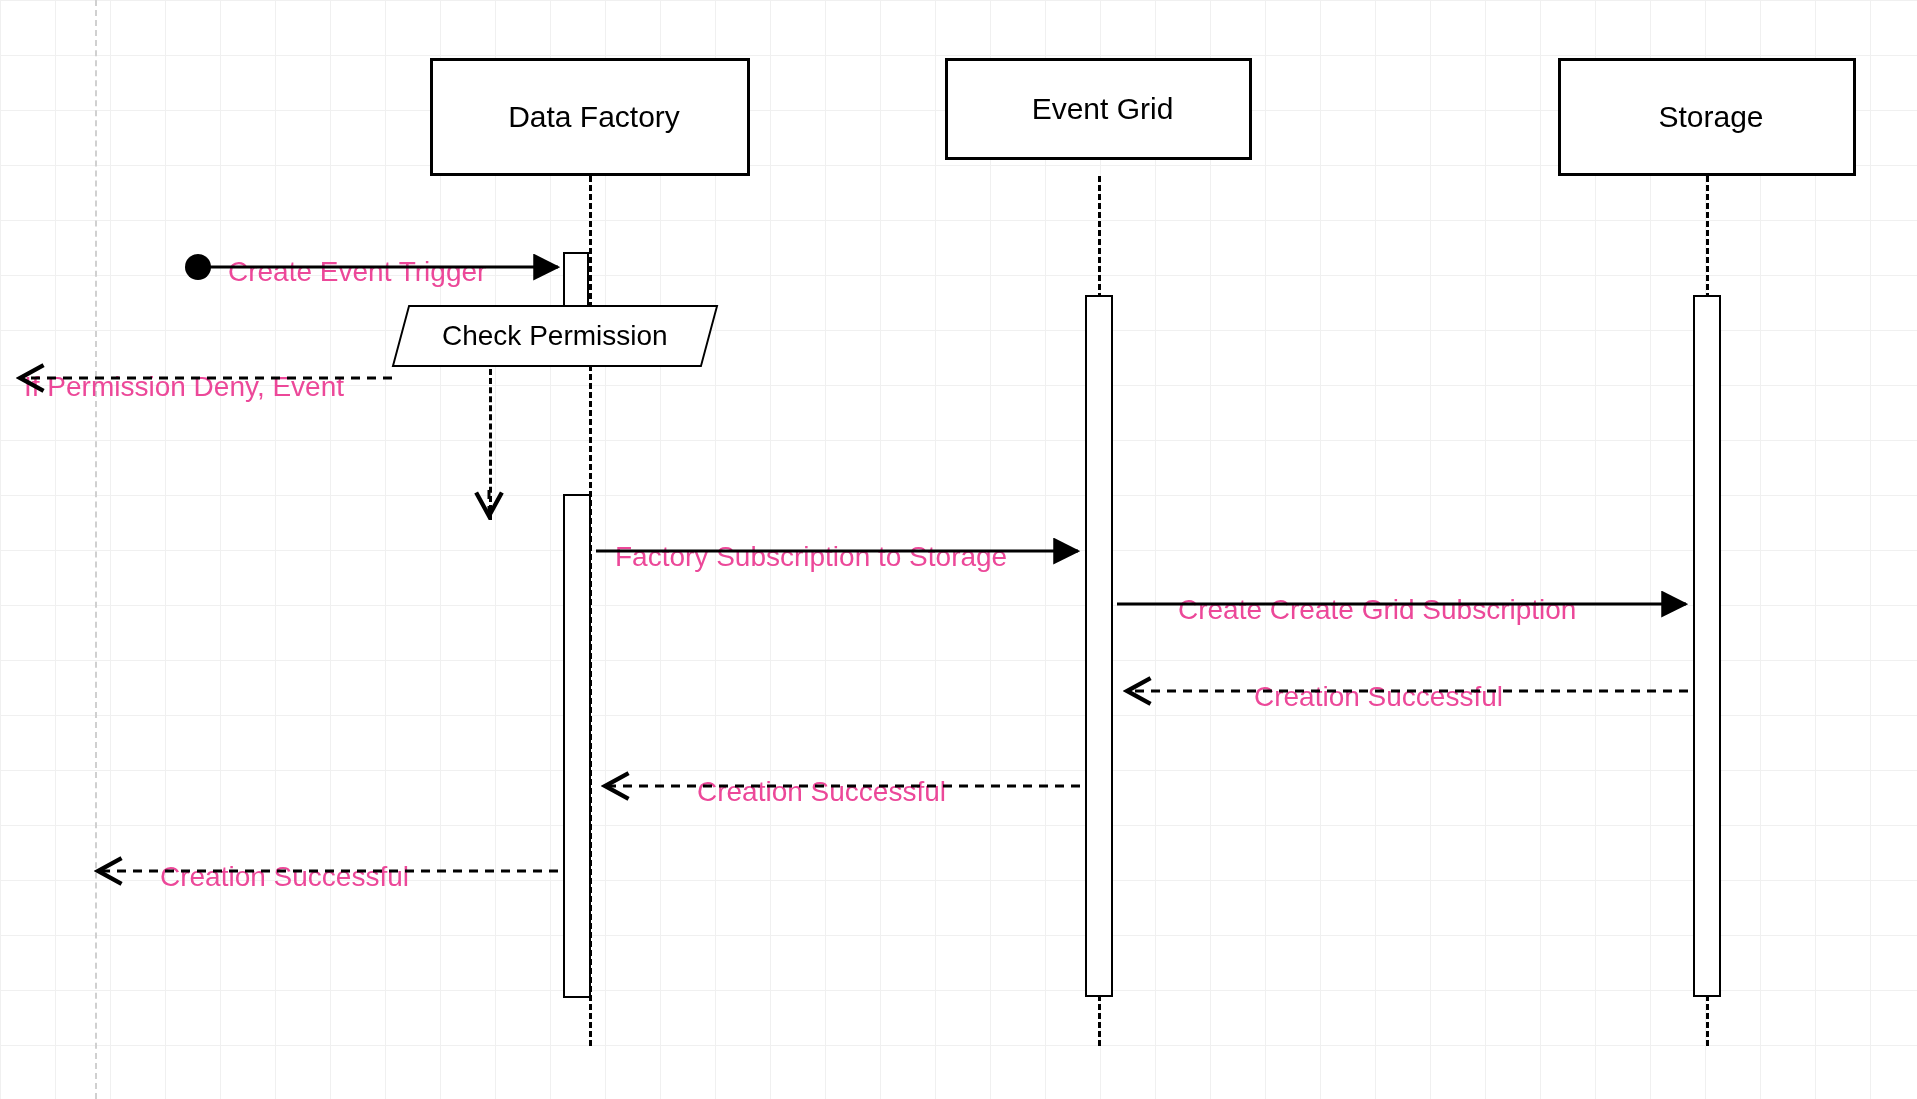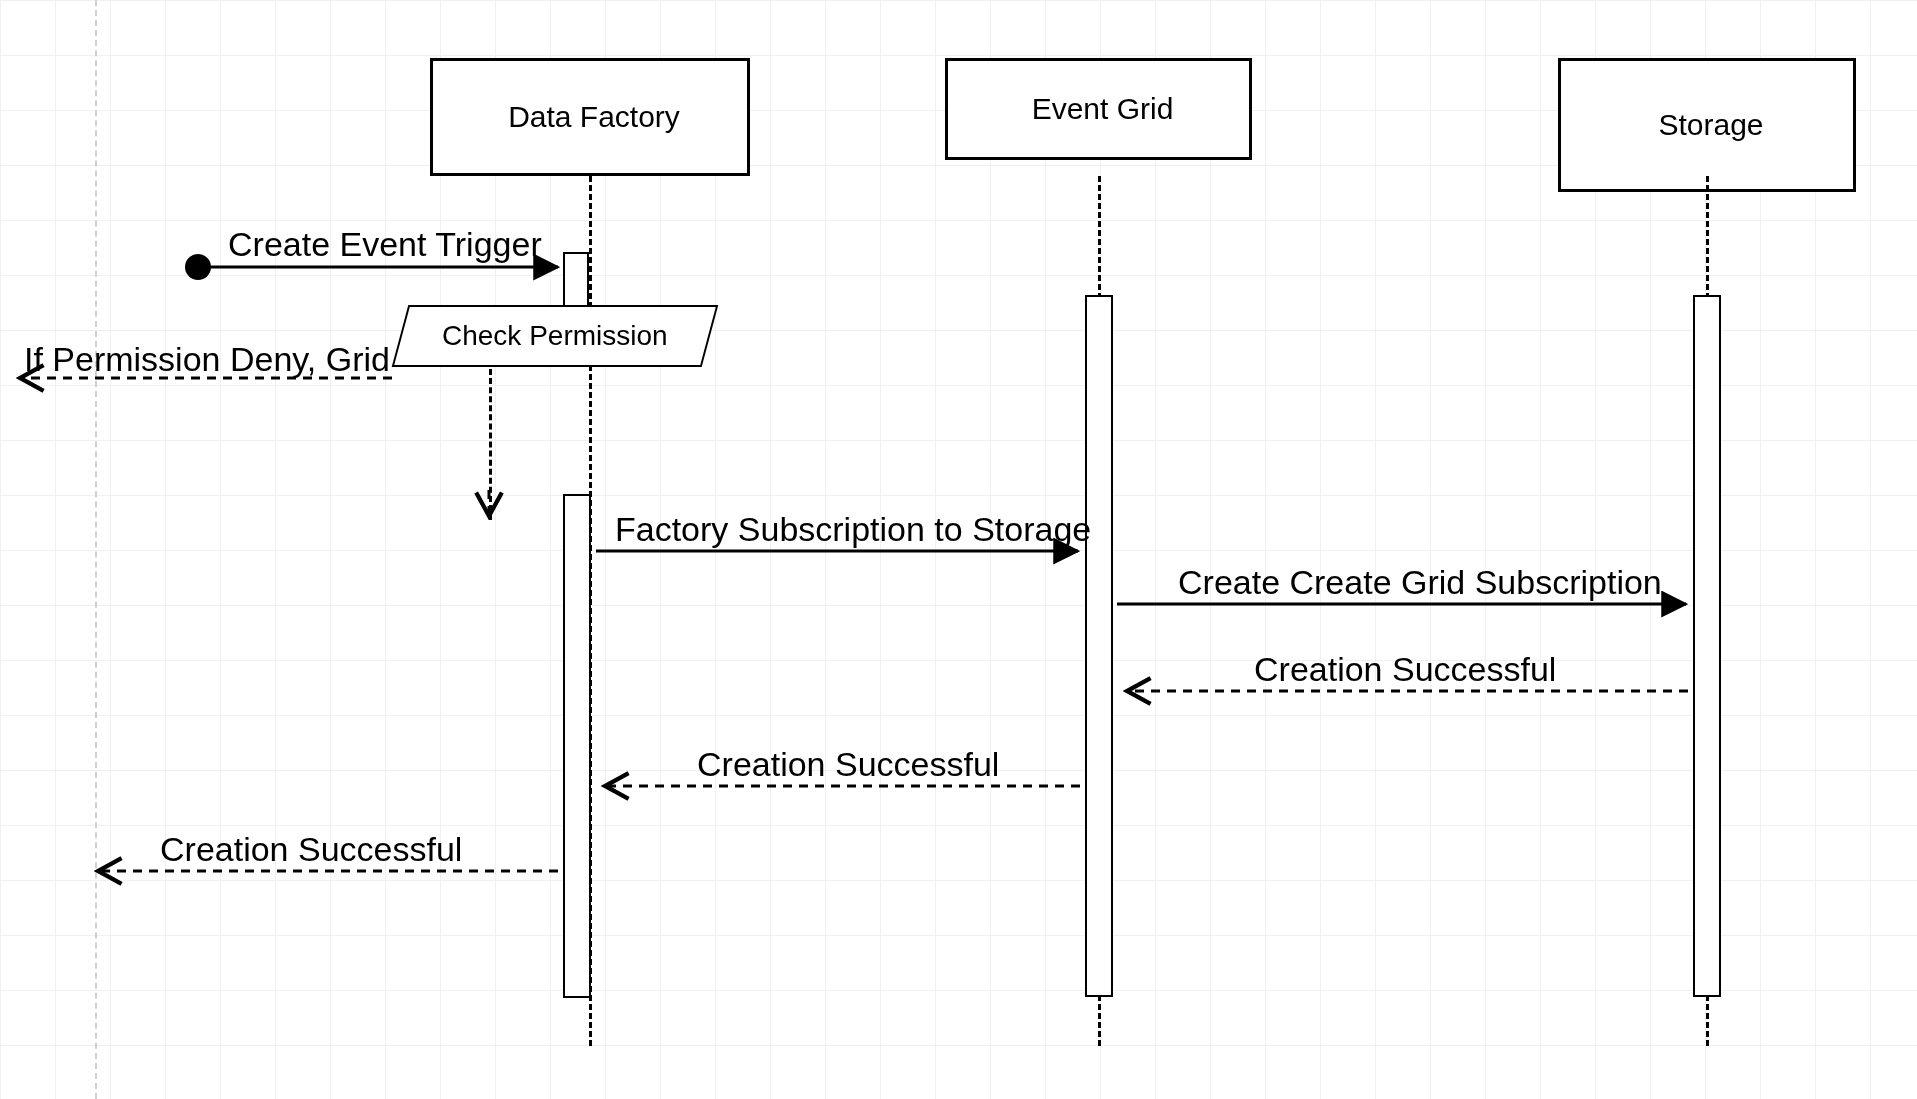--- a/index.html
+++ b/index.html
@@ -68,23 +68,24 @@
       transform: skewX(-15deg);
       display: flex;
       align-items: center;
       justify-content: center;
       font-size: 28px;
     }
     .parallelogram > span { transform: skewX(15deg); }
     
     .label {
       position: absolute;
-      font-size: 34px;
+      font-size: 28px;
       white-space: nowrap;
-      color: #000000;
+      color: #ec4899;
+      margin-top: 31px;
     }
     svg.overlay {
       position: absolute;
       inset: 0;
       width: 1917px;
       height: 1099px;
       pointer-events: none;
     }
   </style>
 </head>
@@ -94,42 +95,42 @@
 <div class="vguide" style="left:95px"></div>
 
 <div class="diagram">
 
   <div class="participant" style="left:430px; top:58px; width:320px; height:118px">
     <span>Data Factory</span>
   </div>
   <div class="participant" style="left:945px; top:58px; width:307px; height:102px">
     <span>Event Grid</span>
   </div>
-  <div class="participant" style="left:1558px; top:58px; width:298px; height:134px">
+  <div class="participant" style="left:1558px; top:58px; width:298px; height:118px">
     <span>Storage</span>
   </div>
 
   <div class="lifeline" style="left:589px; top:176px; height:870px"></div>
   <div class="lifeline" style="left:1098px; top:176px; height:870px"></div>
   <div class="lifeline" style="left:1706px; top:176px; height:870px"></div>
   <div class="lifeline" style="left:489px; top:360px; height:160px"></div>
 
   <div class="activation" style="left:563px; top:252px; width:26px; height:60px"></div>
   <div class="activation" style="left:563px; top:494px; width:28px; height:504px"></div>
   <div class="activation" style="left:1085px; top:295px; width:28px; height:702px"></div>
   <div class="activation" style="left:1693px; top:295px; width:28px; height:702px"></div>
 
   <div class="start-dot" style="left:185px; top:254px"></div>
 
   <div class="parallelogram" style="left:400px; top:305px; width:310px; height:62px">
     <span>Check Permission</span>
   </div>
 
   <div class="label" style="left:228px; top:225px">Create Event Trigger</div>
-  <div class="label" style="left:24px; top:340px">If Permission Deny, Grid</div>
+  <div class="label" style="left:24px; top:340px">If Permission Deny, Event</div>
   <div class="label" style="left:615px; top:510px">Factory Subscription to Storage</div>
   <div class="label" style="left:1178px; top:563px">Create Create Grid Subscription</div>
   <div class="label" style="left:1254px; top:650px">Creation Successful</div>
   <div class="label" style="left:697px; top:745px">Creation Successful</div>
   <div class="label" style="left:160px; top:830px">Creation Successful</div>
 
   <svg class="overlay">
     <defs>
       <marker id="arrow-solid" viewBox="0 0 12 12" refX="11" refY="6" markerWidth="9" markerHeight="9" orient="auto-start-reverse">
         <path d="M0,0 L12,6 L0,12 z" fill="#000"></path>

